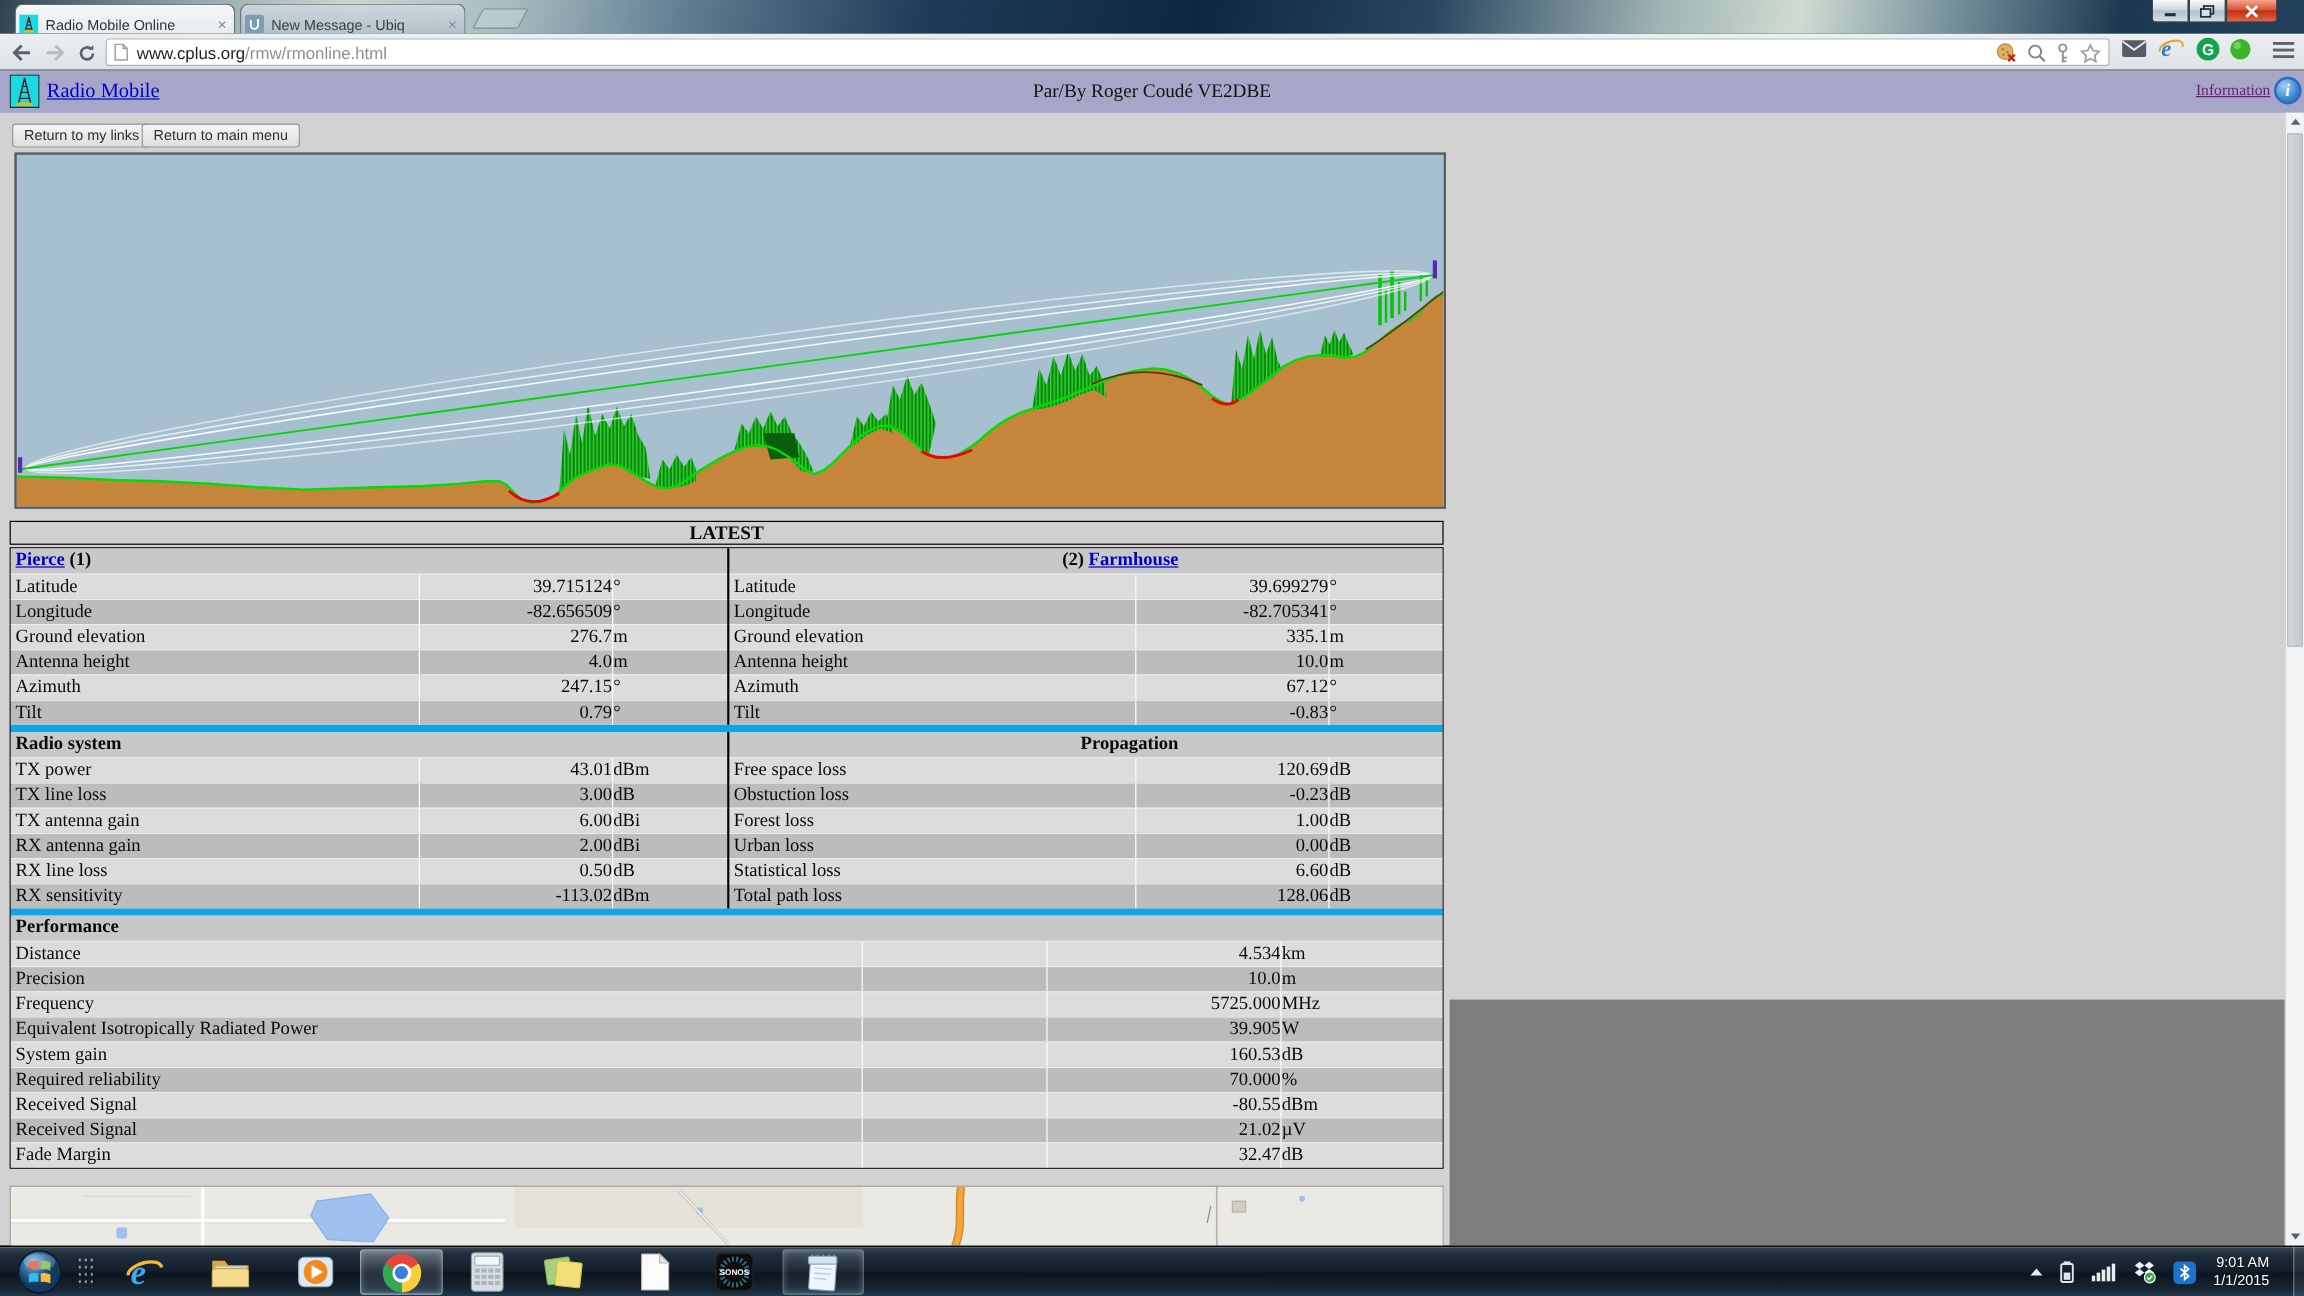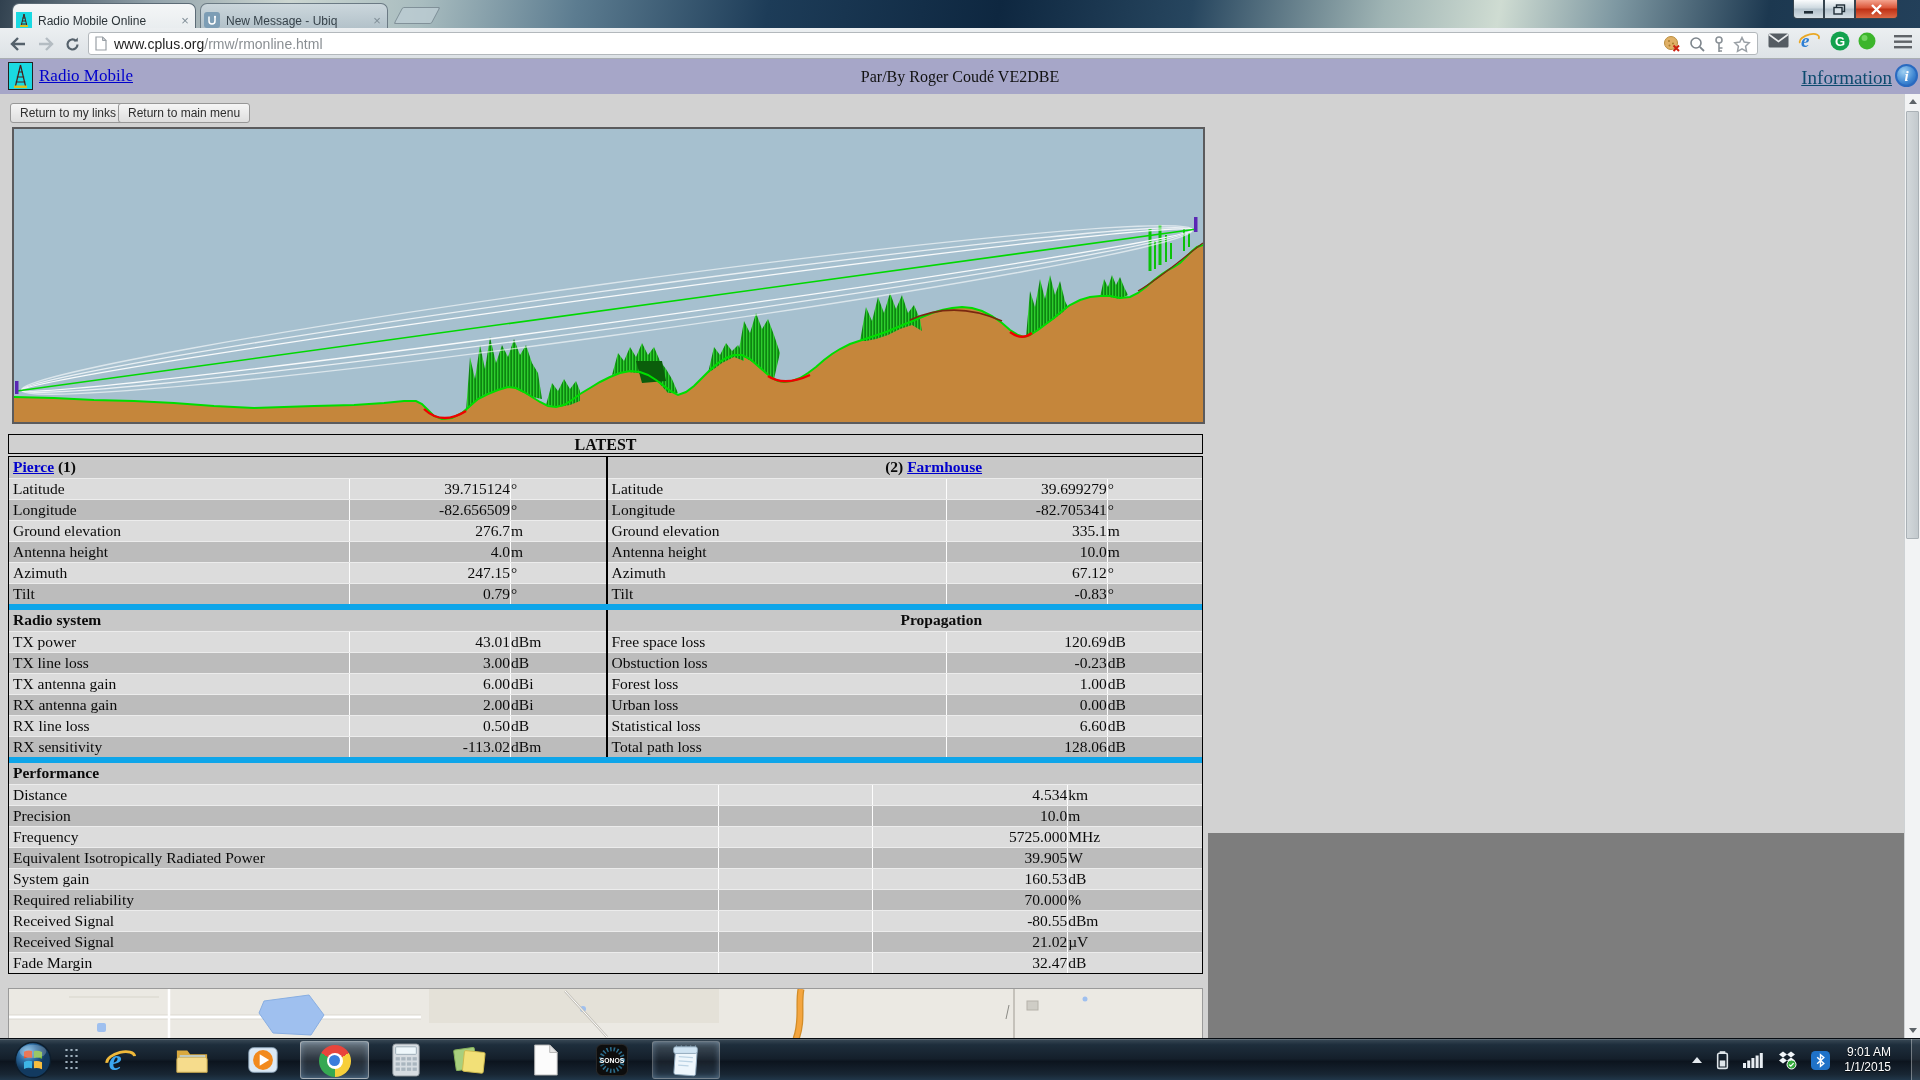--- a/index.html
+++ b/index.html
@@ -30,21 +30,21 @@
   .url-host{color:#1d1d1d}
   .url-path{color:#8a8f93}
   .obx-icons{position:absolute;right:6px;top:2px;display:flex;gap:8px;align-items:center}
   .extrow{position:absolute;top:5px;display:flex;align-items:center}
 
   
   .siteheader{position:absolute;left:0;top:59px;width:1920px;height:37px;background:#a6a6c8;border-bottom:1px solid #8f8fae;font-family:"Liberation Serif",serif}
   .sh-logo{position:absolute;left:8px;top:3px;display:flex;align-items:center;gap:6px}
   .sh-link{font-size:17px;color:#0000cc;text-decoration:underline}
   .sh-byline{position:absolute;left:50%;top:9px;transform:translateX(-50%);font-size:16px;color:#111}
-  .sh-info{position:absolute;right:28px;top:8px;font-size:19px;color:#0c4a6e;text-decoration:underline}
+  .sh-info{position:absolute;right:28px;top:8px;font-size:13px;color:#701a75;text-decoration:underline}
   .info-badge{position:absolute;right:2px;top:5px;width:23px;height:23px;border-radius:50%;
     background:radial-gradient(circle at 35% 30%,#9fd0f2,#3f86d2 60%,#1d5cb0);border:2px solid #2a6ac0;
     color:#fff;font-family:"Liberation Serif",serif;font-weight:bold;font-style:italic;font-size:15px;text-align:center;line-height:20px}
 
   
   .content{position:absolute;left:0;top:94px;width:1920px;height:944px;background:#d2d2d2}
   .rtn-btn{position:absolute;top:9px;height:20px;padding:0 9px;font-family:"Liberation Sans",sans-serif;font-size:12px;color:#2e2e2e;
     background:linear-gradient(#f5f5f5,#dedede);border:1px solid #979797;border-radius:3px}
   .darkpane{position:absolute;left:1208px;top:739px;width:696px;height:205px;background:#7d7d7d}
 

